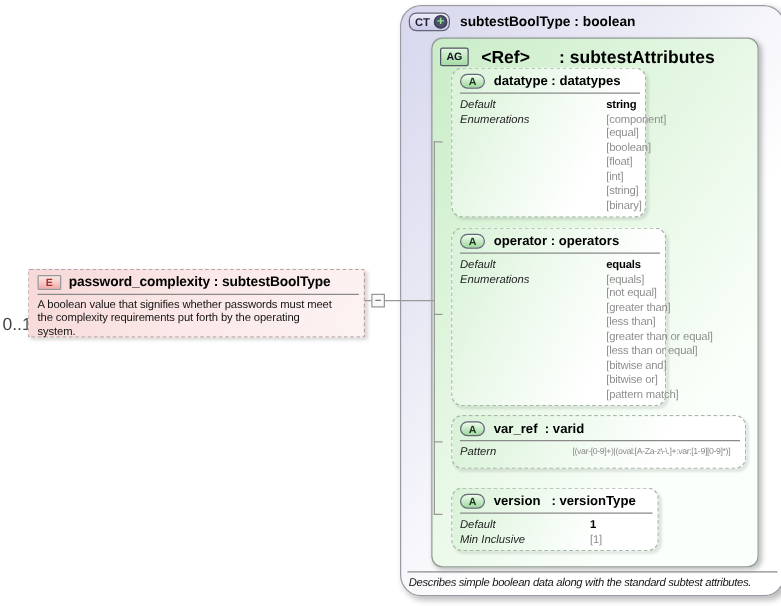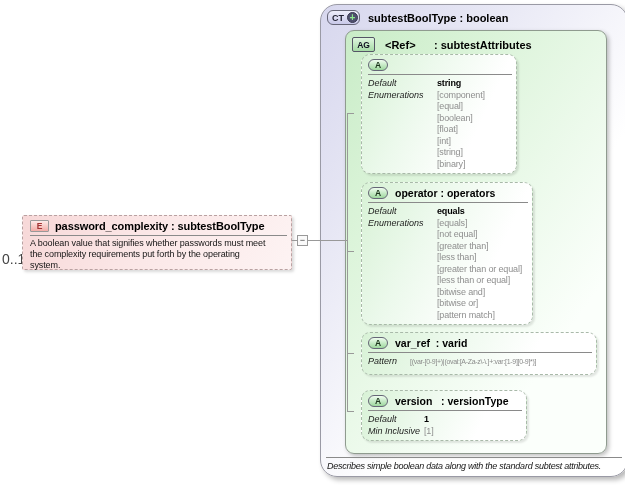--- a/index.html
+++ b/index.html
@@ -86,21 +86,21 @@
     background: linear-gradient(125deg, #c9ecc7 0%, #dcf4da 28%, #fbfffb 78%);
     box-shadow: 2px 2px 4px rgba(0,0,0,0.25);
   }
   .ag-header { position: absolute; left: 6px; top: 6px; display: flex; align-items: center; gap: 10px; }
   .ag-icon {
     width: 23px; height: 15px; border: 1px solid #556; border-radius: 2px;
     background: linear-gradient(180deg, #dff6df 0%, #a6dba6 100%);
     color: #112; font-weight: bold; font-size: 8.5px;
     display: flex; align-items: center; justify-content: center;
   }
-  .ag-title { font-weight: bold; font-size: 11px; color: #000; white-space: pre; }
+  .ag-title { font-weight: bold; font-size: 14px; color: #000; white-space: pre; }
 
   
   .attr-box {
     position: absolute;
     border: 1px dashed #a9b9a9; border-radius: 9px;
     background: linear-gradient(115deg, #d8f2d6 0%, #ecf9ec 35%, #ffffff 72%);
     box-shadow: 2px 2px 2px rgba(0,0,0,0.10);
   }
   .attr-0 { left: 15px; top: 23px;  width: 156px; min-height: 117px; }
   .attr-1 { left: 15px; top: 151px; width: 172px; min-height: 139px; }
@@ -113,21 +113,21 @@
   }
   .a-icon {
     width: 20px; height: 12px; flex: 0 0 auto;
     border: 1px solid #667; border-radius: 6px;
     background: linear-gradient(180deg, #effdef 0%, #9ed89e 100%);
     color: #1a331a; font-weight: bold; font-size: 8.5px;
     display: flex; align-items: center; justify-content: center;
   }
   .attr-sep { border-top: 1px solid #8a8a8a; margin: 1px 4px 1px 6px; }
   .facet-list { padding: 2px 3px 3px 6px; }
-  .facet-row { display: flex; }
+  .facet-row { display: flex; gap: 48px; }
   .facet-label {
     flex: 0 0 auto; font-style: italic; font-size: 9px;
     line-height: 11.5px; color: #1c1c1c;
   }
   .attr-0 .facet-label, .attr-1 .facet-label { width: 69px; }
   .attr-2 .facet-label { width: 42px; }
   .attr-3 .facet-label { width: 56px; }
   .facet-values { flex: 1; }
   .facet-value {
     font-size: 9px; line-height: 11.5px; color: #8f8f8f;
@@ -177,20 +177,21 @@
 
   <div class="ag-box">
     <div class="ag-header">
       <span class="ag-icon">AG</span>
       <span class="ag-title">&lt;Ref&gt;      : subtestAttributes</span>
     </div>
     <div>
         <div class="attr-box attr-0">
     <div class="attr-header">
       <span class="a-icon">A</span>
+      <span class="attr-label">datatype : datatypes</span>
     </div>
     <div class="attr-sep"></div>
     <div class="facet-list">
             <div class="facet-row">
               <div class="facet-label">Default</div>
               <div class="facet-values">
                 <div class="facet-value bold">string</div>
               </div>
             </div>
             <div class="facet-row">

